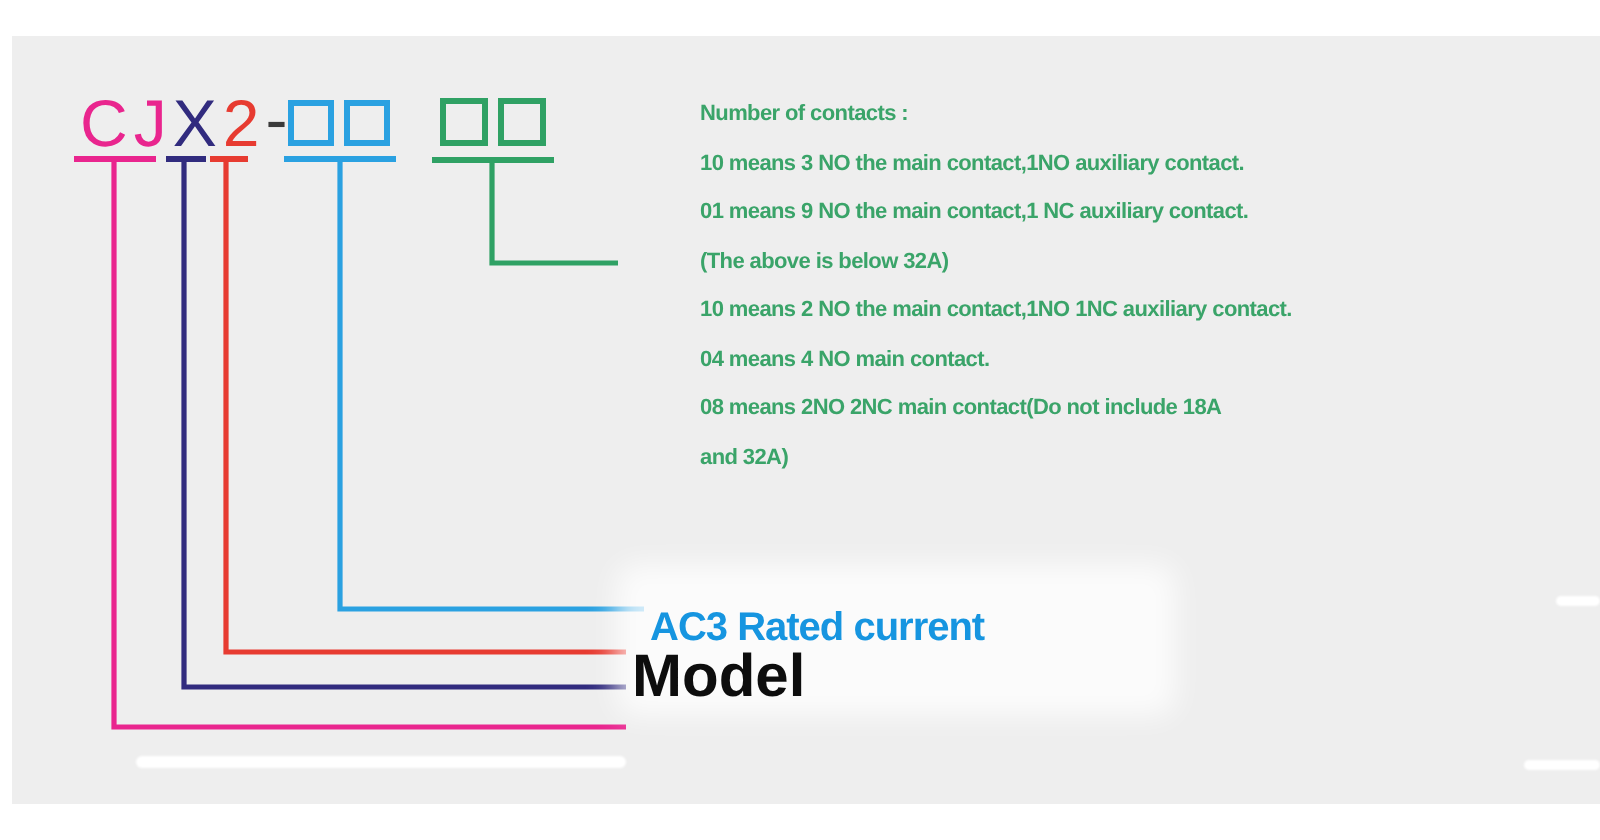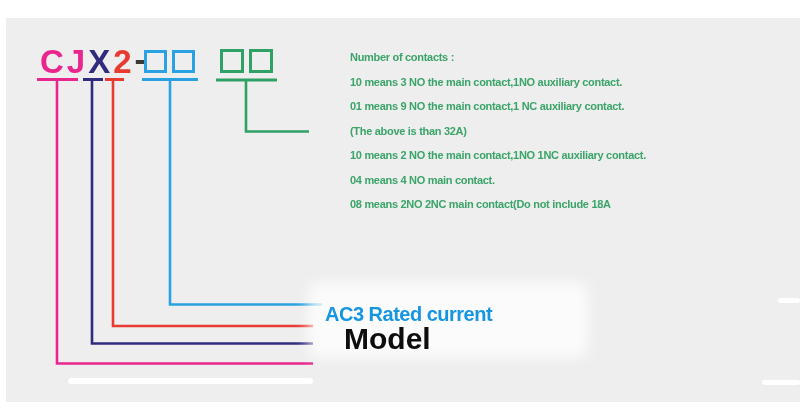--- a/index.html
+++ b/index.html
@@ -18,21 +18,21 @@
   .connectors polyline{fill:none;stroke-width:2.6px;}
   .connectors line{stroke-width:3px;}
   .st-pink{stroke:var(--pink);}
   .st-navy{stroke:var(--navy);}
   .st-red{stroke:var(--red);}
   .st-blue{stroke:var(--blue);}
   .st-green{stroke:var(--green);}
   
   .code{
     position:absolute;left:40px;top:45px;line-height:34px;
-    font-size:33px;font-weight:700;letter-spacing:1px;white-space:nowrap;
+    font-size:33px;font-weight:400;letter-spacing:1px;white-space:nowrap;
   }
   .lc{display:inline-block;margin-right:2px;}
   .lc.pink{color:var(--pink);}
   .lc.navy{color:var(--navy);}
   .lc.red{color:var(--red);}
   .lc.dash{color:var(--dash);transform:translateY(-2px);}
   
   .sq{position:absolute;width:17px;height:17px;border:3px solid;}
   .sq.blue{border-color:var(--blue);}
   .sq.green{border-color:var(--green);}
@@ -51,21 +51,21 @@
   .glow{
     position:absolute;left:308px;top:282px;width:280px;height:76px;
     background:rgba(255,255,255,0.78);border-radius:10px;filter:blur(7px);
   }
   .label-ac3{
     position:absolute;left:325px;top:300px;
     color:var(--blue-text);font-size:20px;font-weight:800;line-height:28px;
     white-space:nowrap;letter-spacing:-0.5px;
   }
   .label-model{
-    position:absolute;left:344px;top:324px;
+    position:absolute;left:316px;top:324px;
     color:var(--model-text);font-size:30px;font-weight:800;line-height:30px;
     white-space:nowrap;
   }
   
   .streak{position:absolute;background:#ffffff;border-radius:3px;filter:blur(0.6px);}
   .streak.main{left:68px;top:378px;width:245px;height:6px;}
   .streak.r1{left:778px;top:298px;width:22px;height:5px;}
   .streak.r2{left:762px;top:380px;width:38px;height:5px;}
 </style>
 </head>
@@ -96,24 +96,25 @@
 
   <div class="sq blue b1"></div>
   <div class="sq blue b2"></div>
   <div class="sq green g1"></div>
   <div class="sq green g2"></div>
 
   <div class="green-block">
     <div>Number of contacts :</div>
     <div>10 means 3 NO the main contact,1NO auxiliary contact.</div>
     <div>01 means 9 NO the main contact,1 NC auxiliary contact.</div>
-    <div>(The above is than 32A)</div>
+    <div>(The above is below 32A)</div>
     <div>10 means 2 NO the main contact,1NO 1NC auxiliary contact.</div>
     <div>04 means 4 NO main contact.</div>
     <div>08 means 2NO 2NC main contact(Do not include 18A</div>
+    <div>and 32A)</div>
   </div>
 
   <div class="glow"></div>
   <div class="label-ac3">AC3 Rated current</div>
   <div class="label-model">Model</div>
 
   <div class="streak main"></div>
   <div class="streak r1"></div>
   <div class="streak r2"></div>
 

